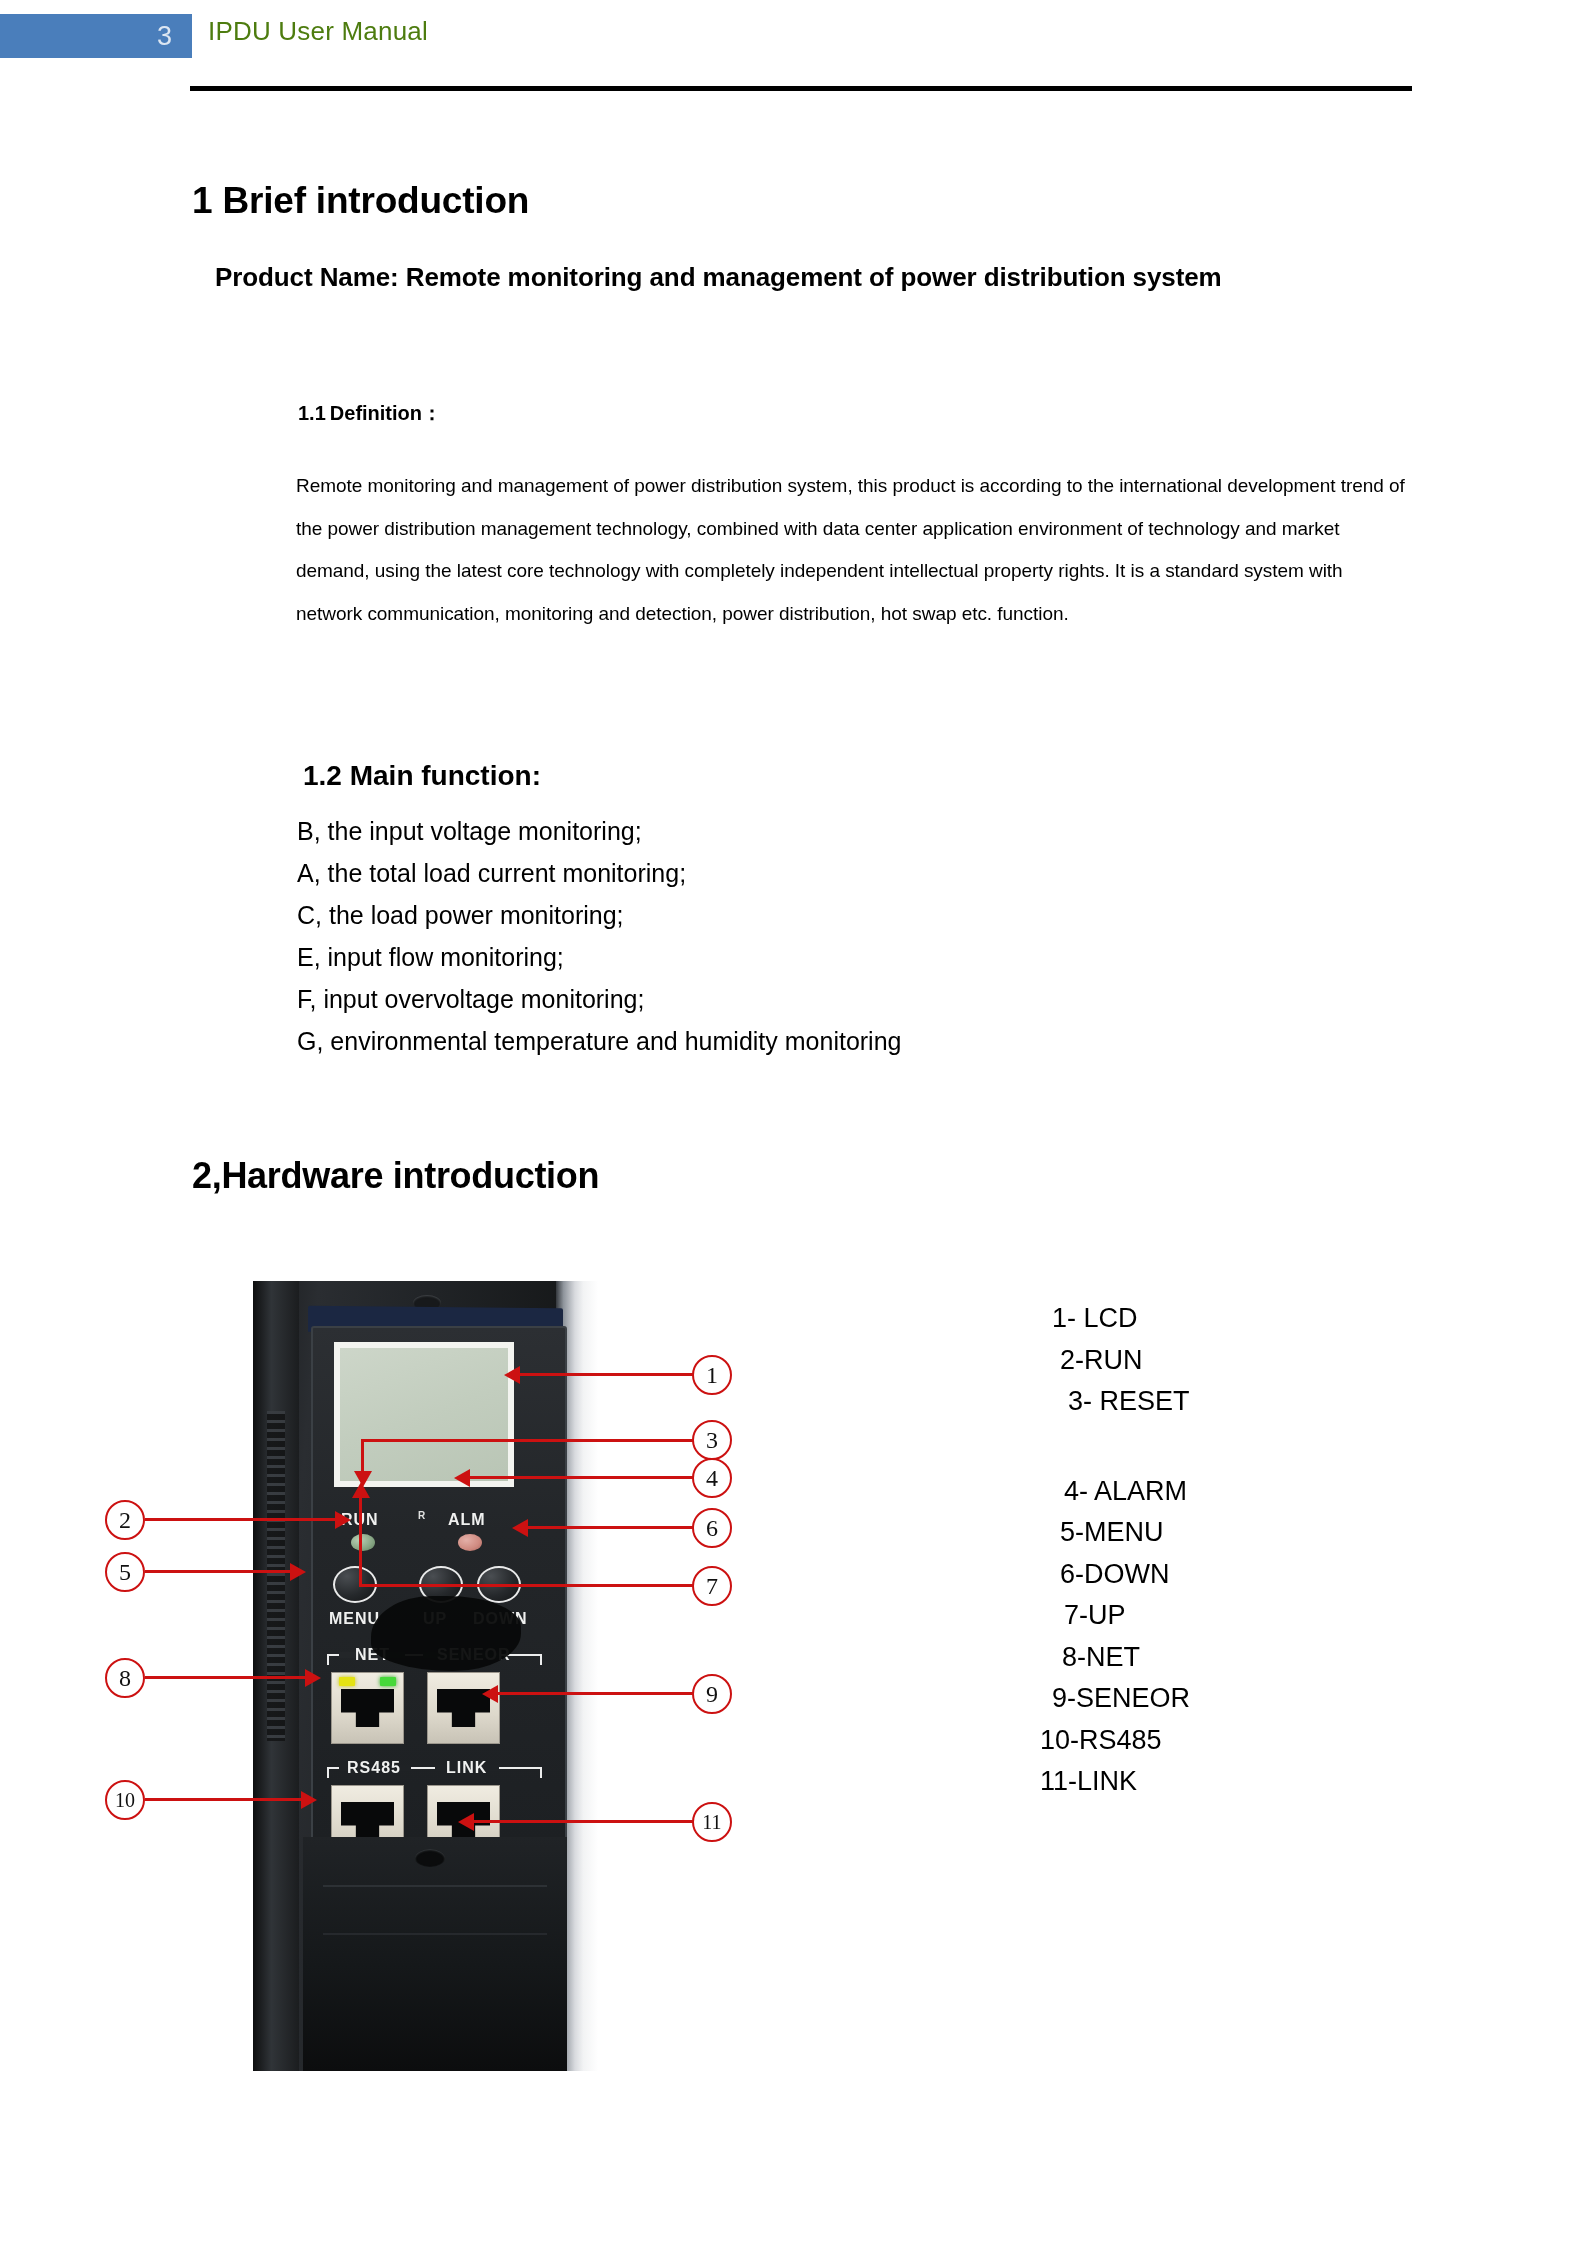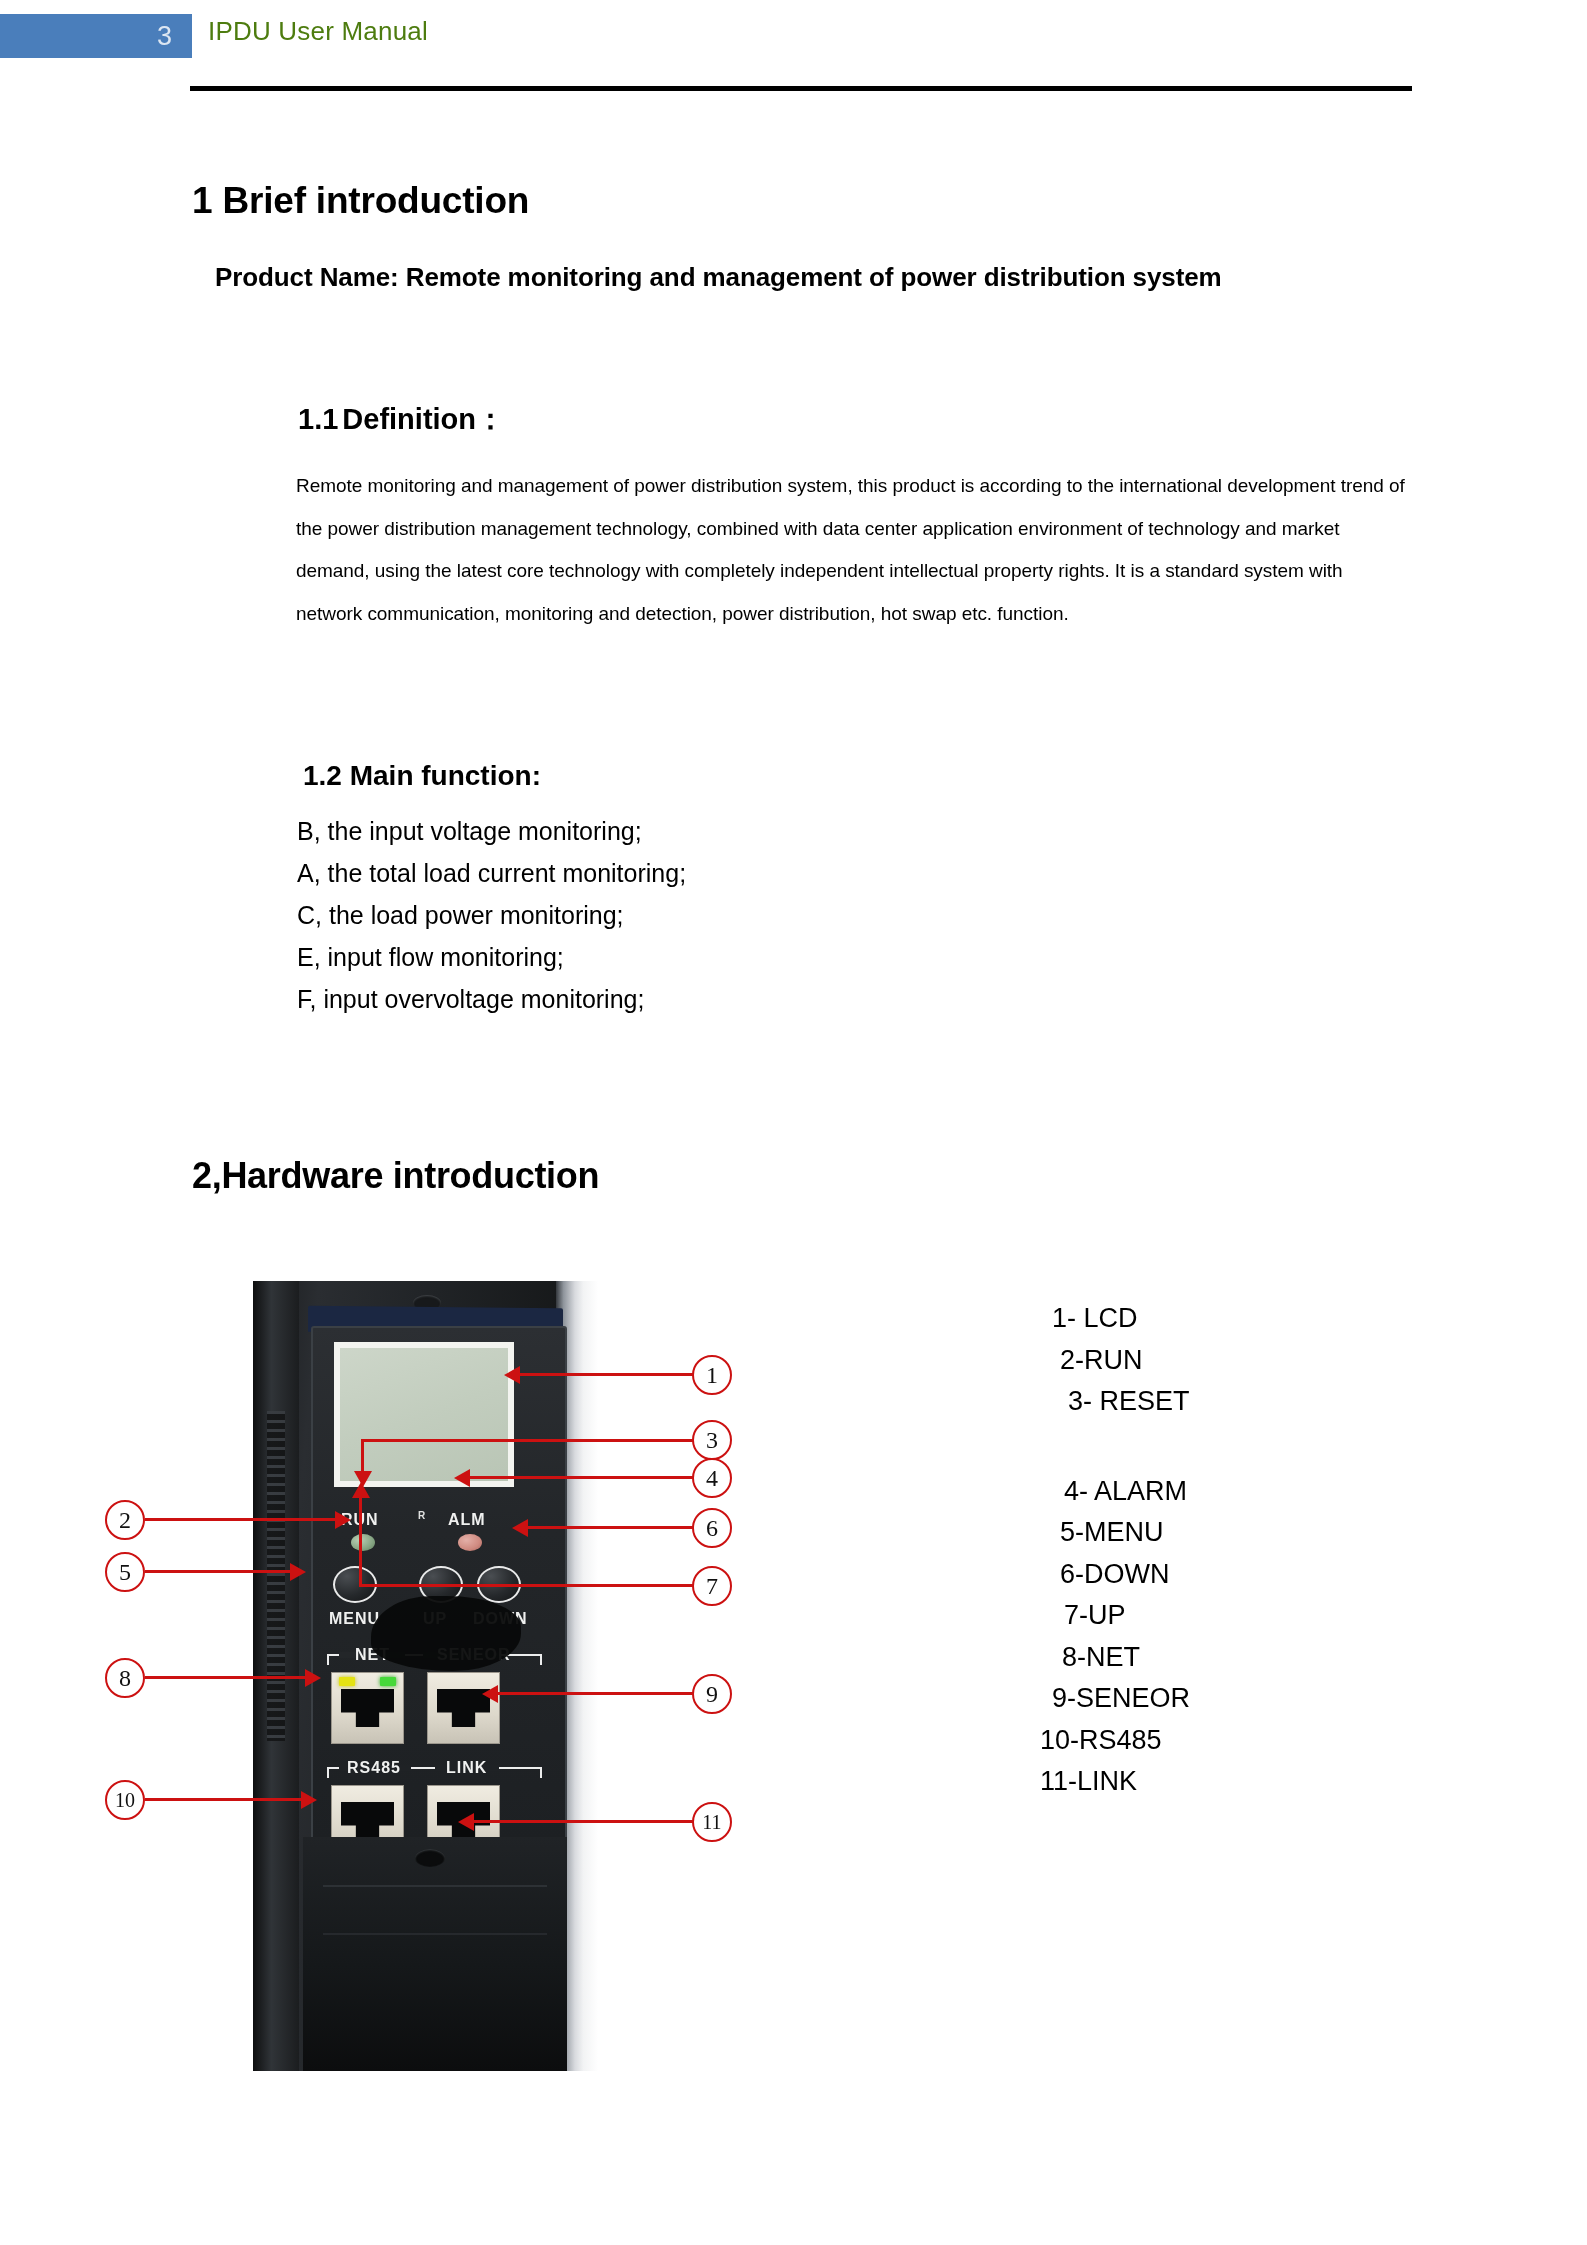--- a/index.html
+++ b/index.html
@@ -71,21 +71,21 @@
     top: 262px;
     font-size: 26px;
     font-weight: bold;
     letter-spacing: -0.1px;
     white-space: nowrap;
   }
   #h2-definition {
     position: absolute;
     left: 298px;
     top: 400px;
-    font-size: 29px;
+    font-size: 20px;
     font-weight: bold;
     white-space: nowrap;
   }
   #h2-definition .defn-num { margin-right: 4px; }
   #definition-paragraph {
     position: absolute;
     left: 296px;
     top: 465px;
     width: 1110px;
     font-size: 19px;
@@ -474,20 +474,21 @@
 </div>
 <div id="definition-paragraph">Remote monitoring and management of power distribution system, this product is according to the international development trend of the power distribution management technology, combined with data center application environment of technology and market demand, using the latest core technology with completely independent intellectual property rights. It is a standard system with network communication, monitoring and detection, power distribution, hot swap etc. function.</div>
 
 <div id="h2-mainfunction">1.2 Main function:</div>
 <ul id="mainfunction-list">
   <li>B, the input voltage monitoring;</li>
   <li>A, the total load current monitoring;</li>
   <li>C, the load power monitoring;</li>
   <li>E, input flow monitoring;</li>
   <li>F, input overvoltage monitoring;</li>
+  <li>G, environmental temperature and humidity monitoring</li>
 </ul>
 
 <div id="h1-hardware">2,Hardware introduction</div>
 
 <div id="figure">
 
   <div id="device-photo">
     <div id="photo-backdrop-right"></div>
     <div id="device-left-rail">
       <div id="device-left-vents"></div>

